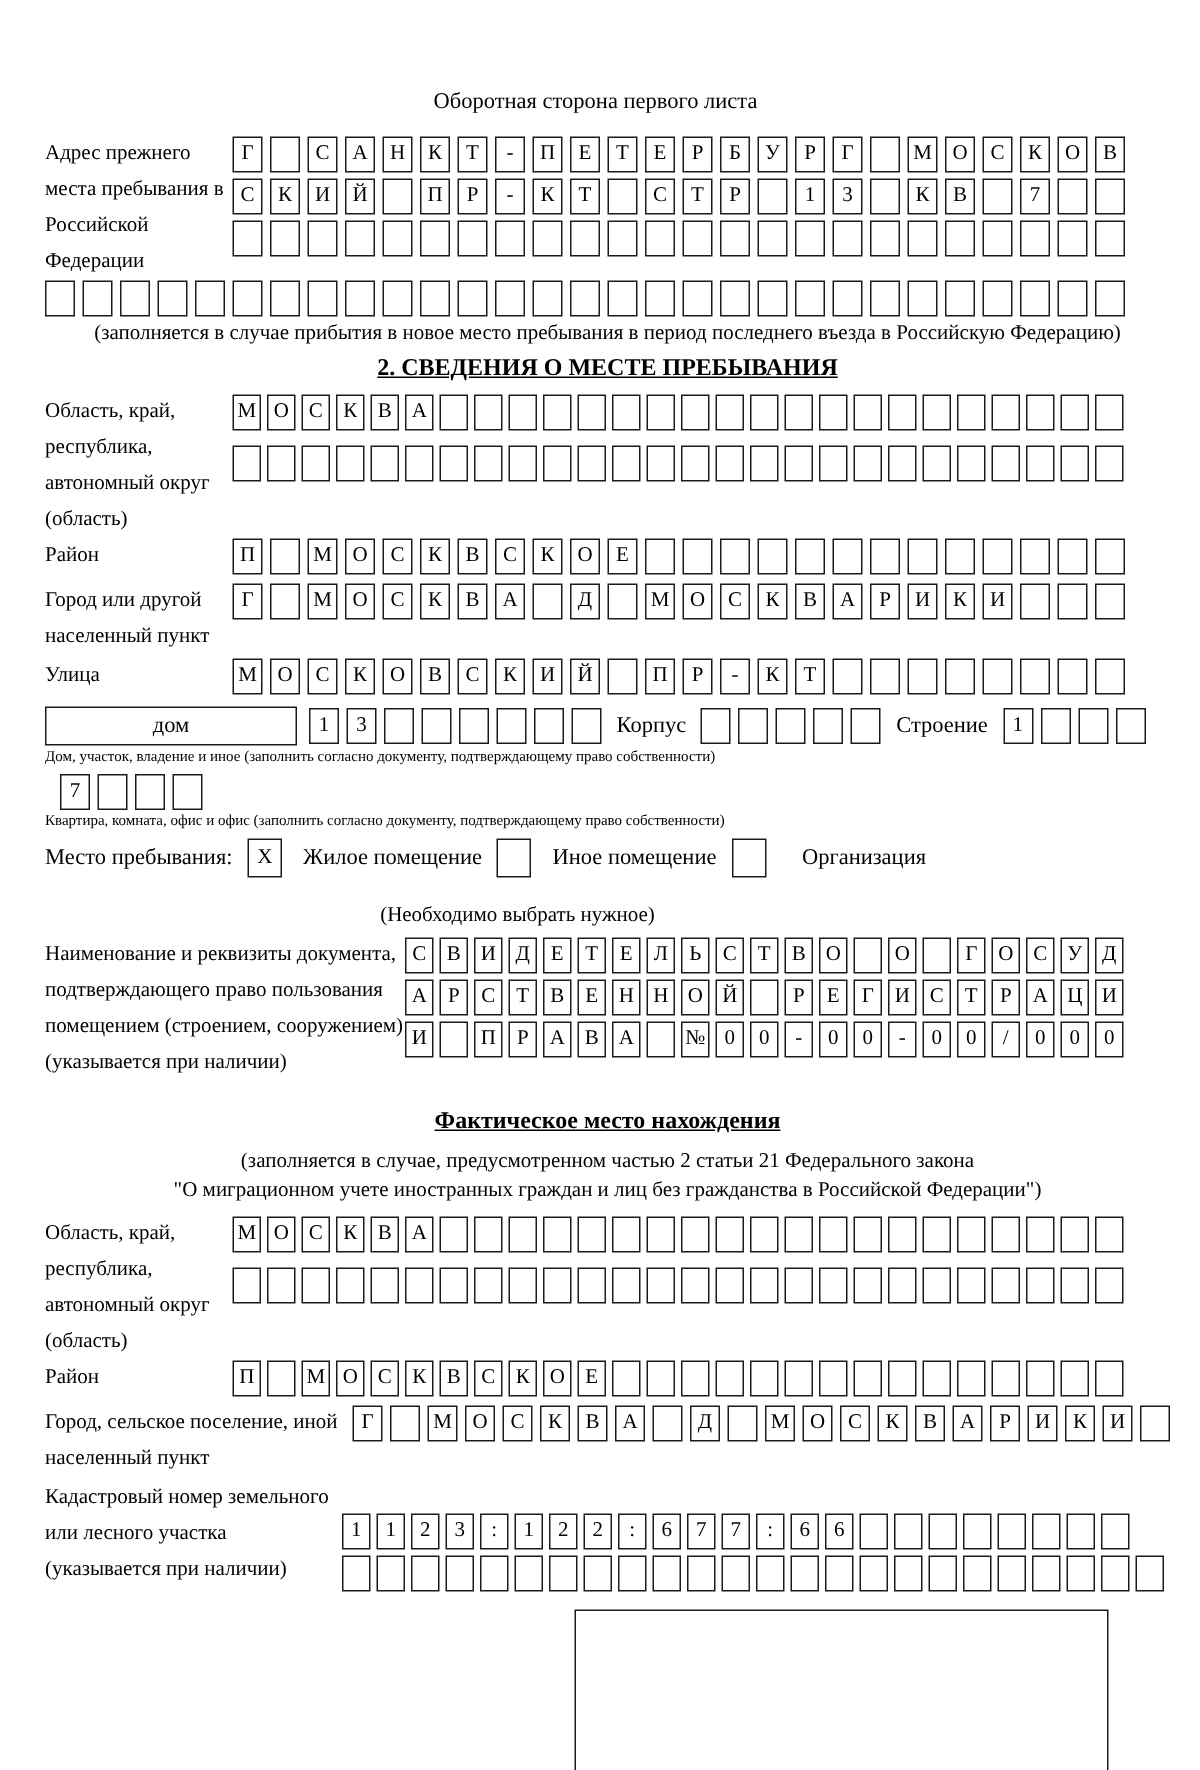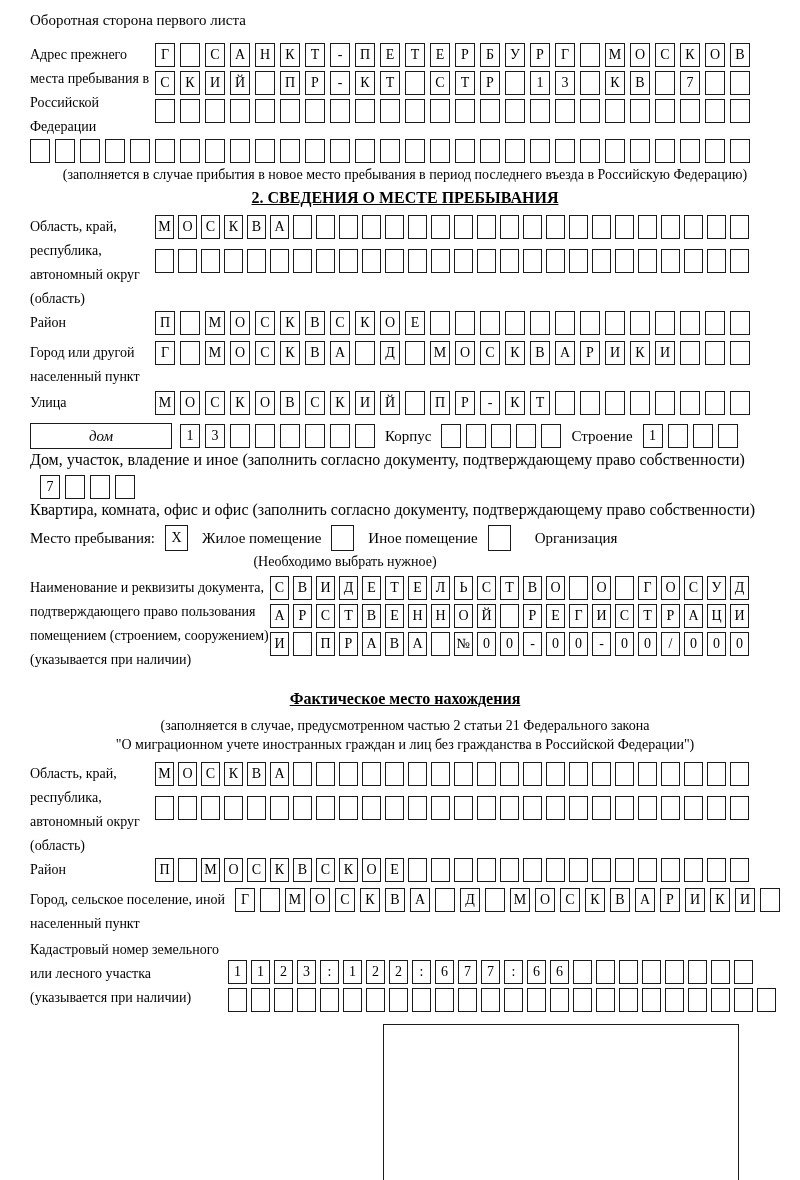--- a/index.html
+++ b/index.html
@@ -1,19 +1,19 @@
 <!DOCTYPE html>
 <html><head>
 <meta charset="utf-8">
 <style>
   html,body{margin:0;padding:0;background:#fff;color:#000;}
   body{width:800px;height:1180px;font-family:"Liberation Serif",serif;}
   .page{position:relative;box-sizing:border-box;width:800px;height:1180px;padding:12px 20px 0 30px;}
 
-  .header-note{text-align:left;font-size:15px;padding-right:16px;margin-bottom:14px;}
+  .header-note{text-align:center;font-size:15px;padding-right:16px;margin-bottom:14px;margin-top:48px;}
 
   .flexrow{display:flex;align-items:flex-start;}
   .label{font-size:14px;line-height:24px;}
   .w125{flex:0 0 125px;}
   .w240{flex:0 0 240px;}
   .w205{flex:0 0 205px;}
   .w198{flex:0 0 198px;}
 
   .cellrow{display:flex;margin-bottom:4px;}
   .cell{flex:0 0 auto;box-sizing:border-box;width:20px;height:24px;border:1.6px solid #1b1b1b;
@@ -28,32 +28,32 @@
 
   .note-center{text-align:center;font-size:14px;margin:2px 0 4px 0;}
   .title-center{text-align:center;font-size:16px;font-weight:bold;margin:6px 0 8px 0;text-decoration:underline;}
 
   .gap10{margin-bottom:10px;}
   .mb8{margin-bottom:8px;}
   .mb2{margin-bottom:2px;}
 
   .named-box{box-sizing:border-box;border:1.6px solid #1b1b1b;height:26px;display:flex;
              align-items:center;justify-content:center;font-size:15px;}
-  .dom-box{width:142px;font-style:italic;}
+  .dom-box{width:168px;}
   .kv-box{width:205px;}
   .house-row{display:flex;align-items:center;margin:4px 0 2px 0;}
   .house-row .cellrow{margin:0;}
   .inline-lbl{font-size:15px;margin:0 10px;}
-  .small-note{font-size:16px;margin:2px 0 6px 0;}
+  .small-note{font-size:10px;margin:2px 0 6px 0;}
 
   .stay-row{display:flex;align-items:center;margin-top:4px;font-size:15px;}
   .checkbox{box-sizing:border-box;width:23px;height:26px;border:1.6px solid #1b1b1b;
             display:flex;align-items:center;justify-content:center;font-size:14px;}
   .stay-row .checkbox{margin:0 14px 0 10px;}
-  .choose-note{font-size:14px;margin:3px 0 6px 150px;width:330px;text-align:center;}
+  .choose-note{font-size:14px;margin:18px 0 6px 150px;width:330px;text-align:center;}
 
   .doc-block{margin-top:4px;}
   .fact-note{text-align:center;font-size:14px;line-height:19px;}
 
   .cad-cells{margin-top:22px;}
 
   .stamp-wrap{width:382px;margin-left:auto;margin-right:28px;margin-top:8px;}
   .stamp-box{box-sizing:border-box;width:356px;height:177px;border:1.8px solid #1b1b1b;margin:0 auto 4px auto;}
 </style>
 </head>

